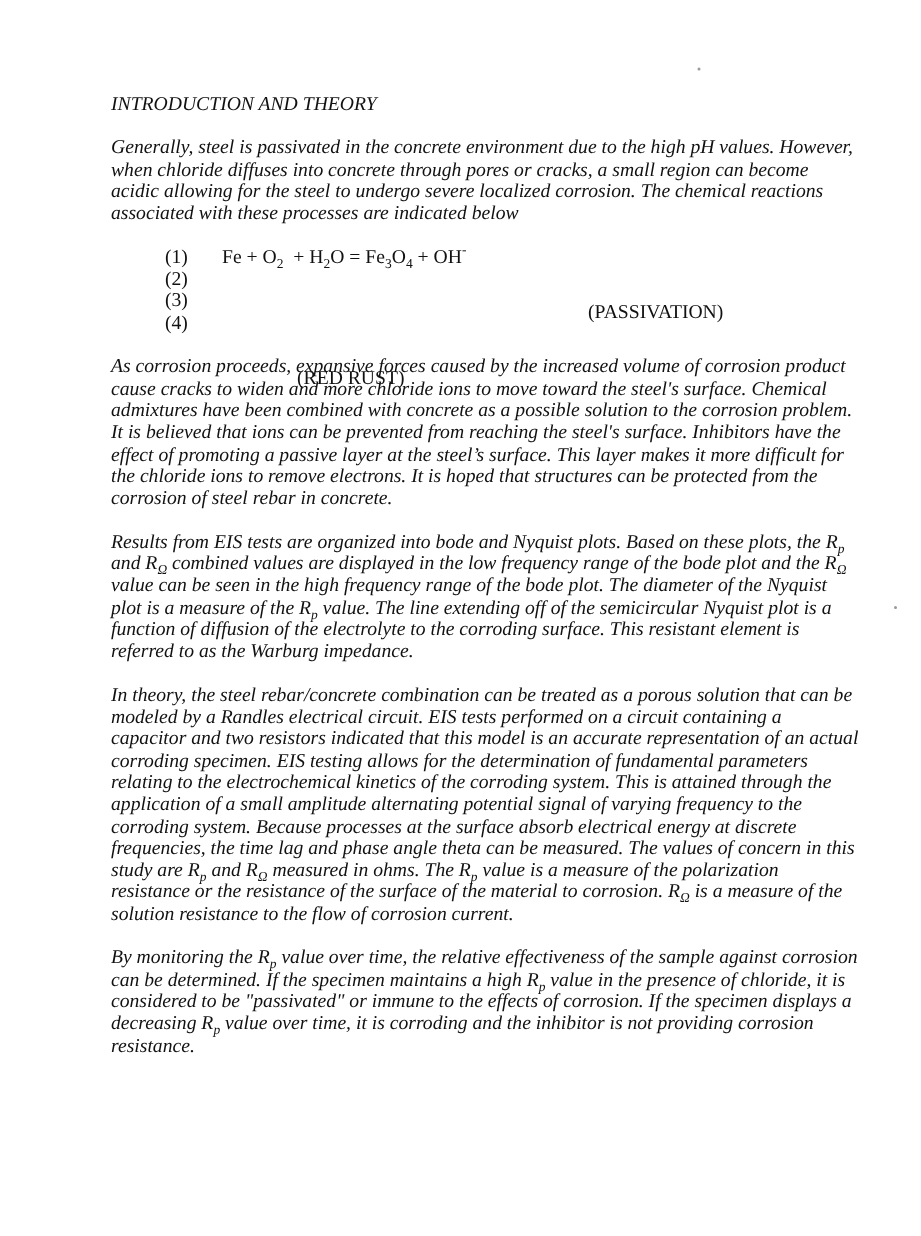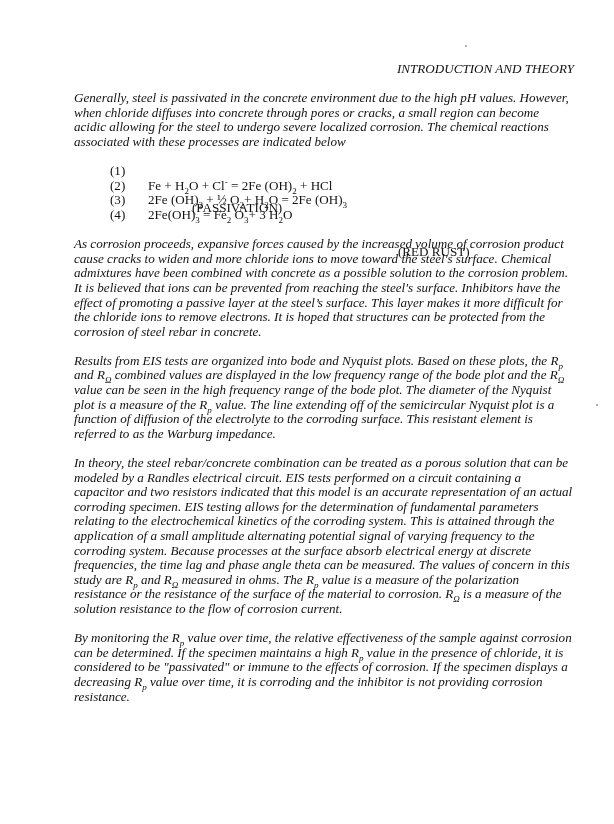--- a/index.html
+++ b/index.html
@@ -2,21 +2,21 @@
 <html><head>
   <meta charset="utf-8">
   <style>
     html, body { margin: 0; padding: 0; background: #ffffff; }
     body { width: 614px; height: 824px; position: relative; overflow: hidden; }
     .page {
       position: absolute; left: 74px; top: 62px; width: 500px;
       font-family: "Liberation Serif", serif; font-size: 13.1px; line-height: 14.6px;
       color: #111111;
     }
-    .title { font-style: italic; margin: 0 0 14.6px 0; text-align: right; }
+    .title { font-style: italic; margin: 0 0 14.6px 0; }
     p { margin: 0 0 14.6px 0; font-style: italic; }
     .eqs { margin: 0 0 14.6px 0; }
     .eq { display: flex; height: 14.6px; }
     .eq .num { width: 38px; margin-left: 36px; }
     .eq .formula { width: 200px; }
     .eq .tag { margin-left: 44px; margin-top: 37px; }
     .eq.e4 .tag { margin-left: 50px; }
     sub, sup { font-size: 9px; line-height: 0; }
     .speck { position: absolute; width: 2px; height: 2px; background: #9a9a9a; border-radius: 1px; }
   </style>
@@ -27,33 +27,31 @@
 <div class="speck" style="left:596px;top:404px;"></div>
 
 <div class="page">
   <div class="title">INTRODUCTION AND THEORY</div>
 
   <p>Generally, steel is passivated in the concrete environment due to the high pH values. However, when chloride diffuses into concrete through pores or cracks, a small region can become acidic allowing for the steel to undergo severe localized corrosion. The chemical reactions associated with these processes are indicated below</p>
 
   <div class="eqs">
     <div class="eq">
       <span class="num">(1)</span>
+      <span class="formula"><span>Fe + O</span><sub>2</sub><span style="white-space:pre">  + H</span><sub>2</sub><span>O = Fe</span><sub>3</sub><span>O</span><sub>4</sub><span style="white-space:pre"> + OH</span><sup>-</sup></span>
       <span class="tag">(PASSIVATION)</span>
     </div>
     <div class="eq">
       <span class="num">(2)</span>
-      <span class="formula"><span>Fe + H</span><sub>2</sub><span>O + Cl</span><sup>-</sup><span style="white-space:pre"> = 2Fe (OH)</span><sub>2</sub><span style="white-space:pre"> + HCl</span></span>
     </div>
     <div class="eq">
       <span class="num">(3)</span>
-      <span class="formula" style="width:260px"><span>2Fe (OH)</span><sub>2</sub><span style="white-space:pre"> + ½ O</span><sub>2</sub><span>+ H</span><sub>2</sub><span>O = 2Fe (OH)</span><sub>3</sub></span>
     </div>
     <div class="eq e4">
       <span class="num">(4)</span>
-      <span class="formula"><span>2Fe(OH)</span><sub>3</sub><span style="white-space:pre"> = Fe</span><sub>2</sub><span style="white-space:pre"> O</span><sub>3</sub><span style="white-space:pre">+ 3 H</span><sub>2</sub><span>O</span></span>
       <span class="tag">(RED RUST)</span>
     </div>
   </div>
 
   <p>As corrosion proceeds, expansive forces caused by the increased volume of corrosion product cause cracks to widen and more chloride ions to move toward the steel's surface. Chemical admixtures have been combined with concrete as a possible solution to the corrosion problem. It is believed that ions can be prevented from reaching the steel's surface. Inhibitors have the effect of promoting a passive layer at the steel’s surface. This layer makes it more difficult for the chloride ions to remove electrons. It is hoped that structures can be protected from the corrosion of steel rebar in concrete.</p>
 
   <p><span>Results from EIS tests are organized into bode and Nyquist plots. Based on these plots, the R</span><sub>p</sub><span> and R</span><sub>Ω</sub><span> combined values are displayed in the low frequency range of the bode plot and the R</span><sub>Ω</sub><span> value can be seen in the high frequency range of the bode plot. The diameter of the Nyquist plot is a measure of the R</span><sub>p</sub><span> value. The line extending off of the semicircular Nyquist plot is a function of diffusion of the electrolyte to the corroding surface. This resistant element is referred to as the Warburg impedance.</span></p>
 
   <p><span>In theory, the steel rebar/concrete combination can be treated as a porous solution that can be modeled by a Randles electrical circuit.  EIS tests performed on a circuit containing a capacitor and two resistors indicated that this model is an accurate representation of an actual corroding specimen. EIS testing allows for the determination of fundamental parameters relating to the electrochemical kinetics of the corroding system. This is attained through the application of a small amplitude alternating potential signal of varying frequency to the corroding system. Because processes at the surface absorb electrical energy at discrete frequencies, the time lag and phase angle theta can be measured. The values of concern in this study are R</span><sub>p</sub><span> and R</span><sub>Ω</sub><span> measured in ohms. The R</span><sub>p</sub><span> value is a measure of the polarization resistance or the resistance of the surface of the material to corrosion. R</span><sub>Ω</sub><span> is a measure of the solution resistance to the flow of corrosion current.</span></p>
 

